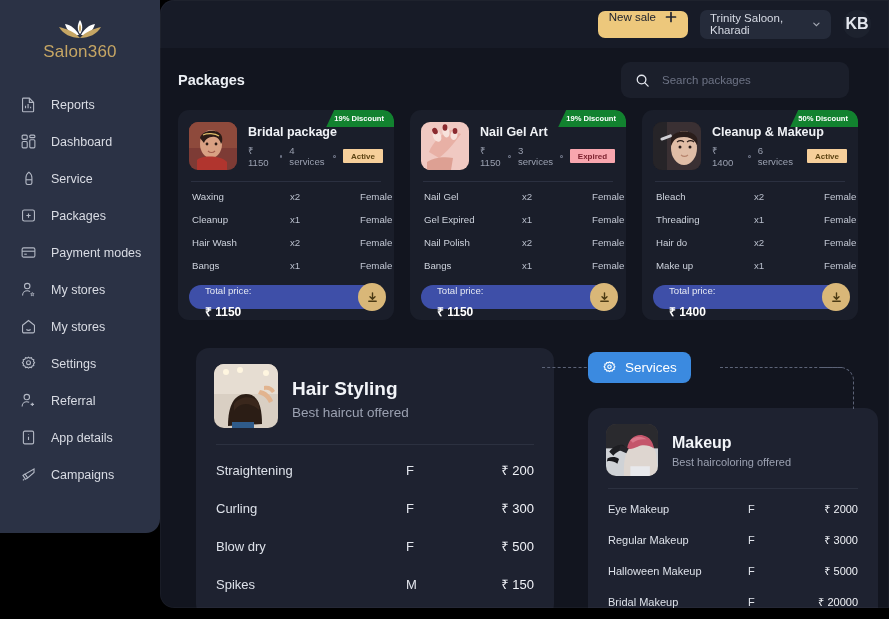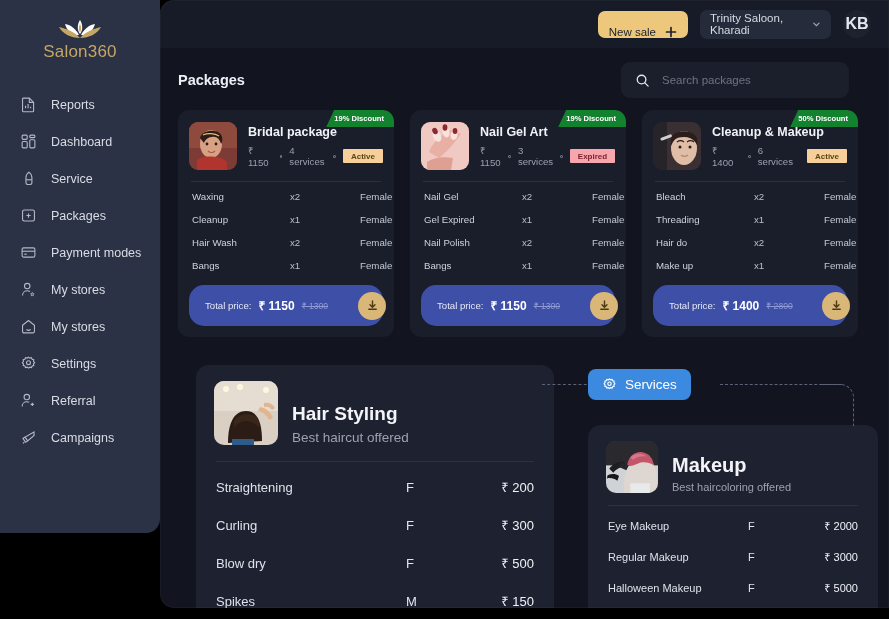--- a/index.html
+++ b/index.html
@@ -63,21 +63,21 @@
 
   
   .topbar {
     height: 48px; width: 100%;
     background: #171b27;
     display: flex; align-items: center;
     justify-content: flex-end;
     padding-right: 18px; gap: 12px;
   }
   .new-sale {
-    display: flex; align-items: flex-end; gap: 9px;
+    display: flex; align-items: flex-start; gap: 9px;
     background: #edc87c; color: #20242f;
     font-size: 11.5px; font-weight: 500;
     border-radius: 7px; height: 27px;
     padding: 0 11px; cursor: pointer; border: none;
   }
   .plus-ico { width: 12px; height: 12px; }
   .plus-ico svg { display:block; width:100%; height:100%; }
   .store-select {
     display: flex; align-items: center; justify-content: space-between;
     background: #252b3a; color: #d6dae4;
@@ -155,24 +155,24 @@
   .divider { height: 1px; background: #2b3040; margin: 11px 2px 3px; }
   .svc-row {
     display: flex; align-items: center;
     padding: 6px 3px; font-size: 9.7px;
   }
   .svc-name { flex: 1; color: #cdd2dc; }
   .svc-qty { width: 46px; color: #b9bfcc; text-align: left; }
   .svc-gender { width: 44px; color: #c3c8d4; text-align: center; padding-left: 24px; }
   .total-bar {
     position: relative;
-    margin-top: 8px; height: 41px;
+    margin-top: 8px; height: 24px;
     background: #3e4fa8; border-radius: 15px;
-    display: flex; align-items: center;
-    padding-left: 16px; gap: 7px;
+    display: flex; align-items: flex-start;
+    padding-left: 16px; gap: 7px; flex-direction: column;
   }
   .total-label { color: #e5e8f2; font-size: 9.6px; }
   .total-amt { color: #fff; font-size: 12px; font-weight: 700; }
   .total-old {
     color: #8f9ad6; font-size: 8.6px;
     text-decoration: line-through;
   }
   .dl-btn {
     position: absolute; right: -3px; top: 50%;
     transform: translateY(-50%);
@@ -215,29 +215,29 @@
     z-index: 2;
   }
 
   .svc-card {
     position: absolute;
     background: #1e2230; border-radius: 13px;
     padding: 16px 18px 14px;
   }
   .svc-card.hair { left: 36px; top: 0; width: 358px; }
   .svc-card.makeup { left: 428px; top: 60px; width: 290px; }
-  .sc-head { display: flex; gap: 14px; align-items: flex-end; }
+  .sc-head { display: flex; gap: 14px; align-items: center; }
   .sc-thumb {
     width: 64px; height: 64px; border-radius: 10px;
     flex: 0 0 64px; overflow: hidden; background: #4b4440;
   }
   .sc-thumb.small { width: 52px; height: 52px; flex: 0 0 52px; }
   .sc-thumb svg { display:block; width:100%; height:100%; }
   .sc-title { color: #f2f4f8; font-size: 19px; font-weight: 600; margin-top: 6px; }
-  .sc-title.small { font-size: 20px; margin-top: 2px; }
+  .sc-title.small { font-size: 16px; margin-top: 2px; }
   .sc-sub { color: #9ba1b1; font-size: 13.5px; margin-top: 5px; }
   .sc-sub.small { font-size: 11px; margin-top: 4px; }
   .sc-div { height: 1px; background: #2c3140; margin: 16px 2px 6px; }
   .sc-div.small { margin: 12px 2px 4px; }
   .sc-row {
     display: flex; align-items: center;
     padding: 10px 2px; font-size: 13px;
   }
   .sc-row.small { padding: 8px 2px; font-size: 11px; }
   .sc-rname { flex: 1; color: #dde1e9; }
@@ -346,20 +346,29 @@
       </div>
       <div class="nav-item">
         <span class="nav-ico">
             <svg viewBox="0 0 20 20" fill="none" stroke="#cbd0db" stroke-width="1.3">
               <circle cx="8" cy="6" r="3.2"></circle>
               <path d="M2.5 17c0-3.3 2.5-5.5 5.5-5.5 1 0 2 .2 2.8.6"></path>
               <path d="M14.5 12.5v4M12.5 14.5h4"></path>
             </svg>
           </span>
         <span>Referral</span>
+      </div>
+      <div class="nav-item">
+        <span class="nav-ico">
+            <svg viewBox="0 0 20 20" fill="none" stroke="#cbd0db" stroke-width="1.3">
+              <rect x="4" y="2.5" width="12" height="15" rx="1.6"></rect>
+              <path d="M10 6.6v.6M10 9v4"></path>
+            </svg>
+          </span>
+        <span>App details</span>
       </div>
       <div class="nav-item">
         <span class="nav-ico">
             <svg viewBox="0 0 20 20" fill="none" stroke="#cbd0db" stroke-width="1.3">
               <path d="M16.5 3.5L6 9.5l3 4.5 7.5-6.5z"></path>
               <path d="M6 9.5L3.5 11l3 4.5L9 14"></path>
               <path d="M5 15.5l-1.5 1.5"></path>
             </svg>
           </span>
         <span>Campaigns</span>

